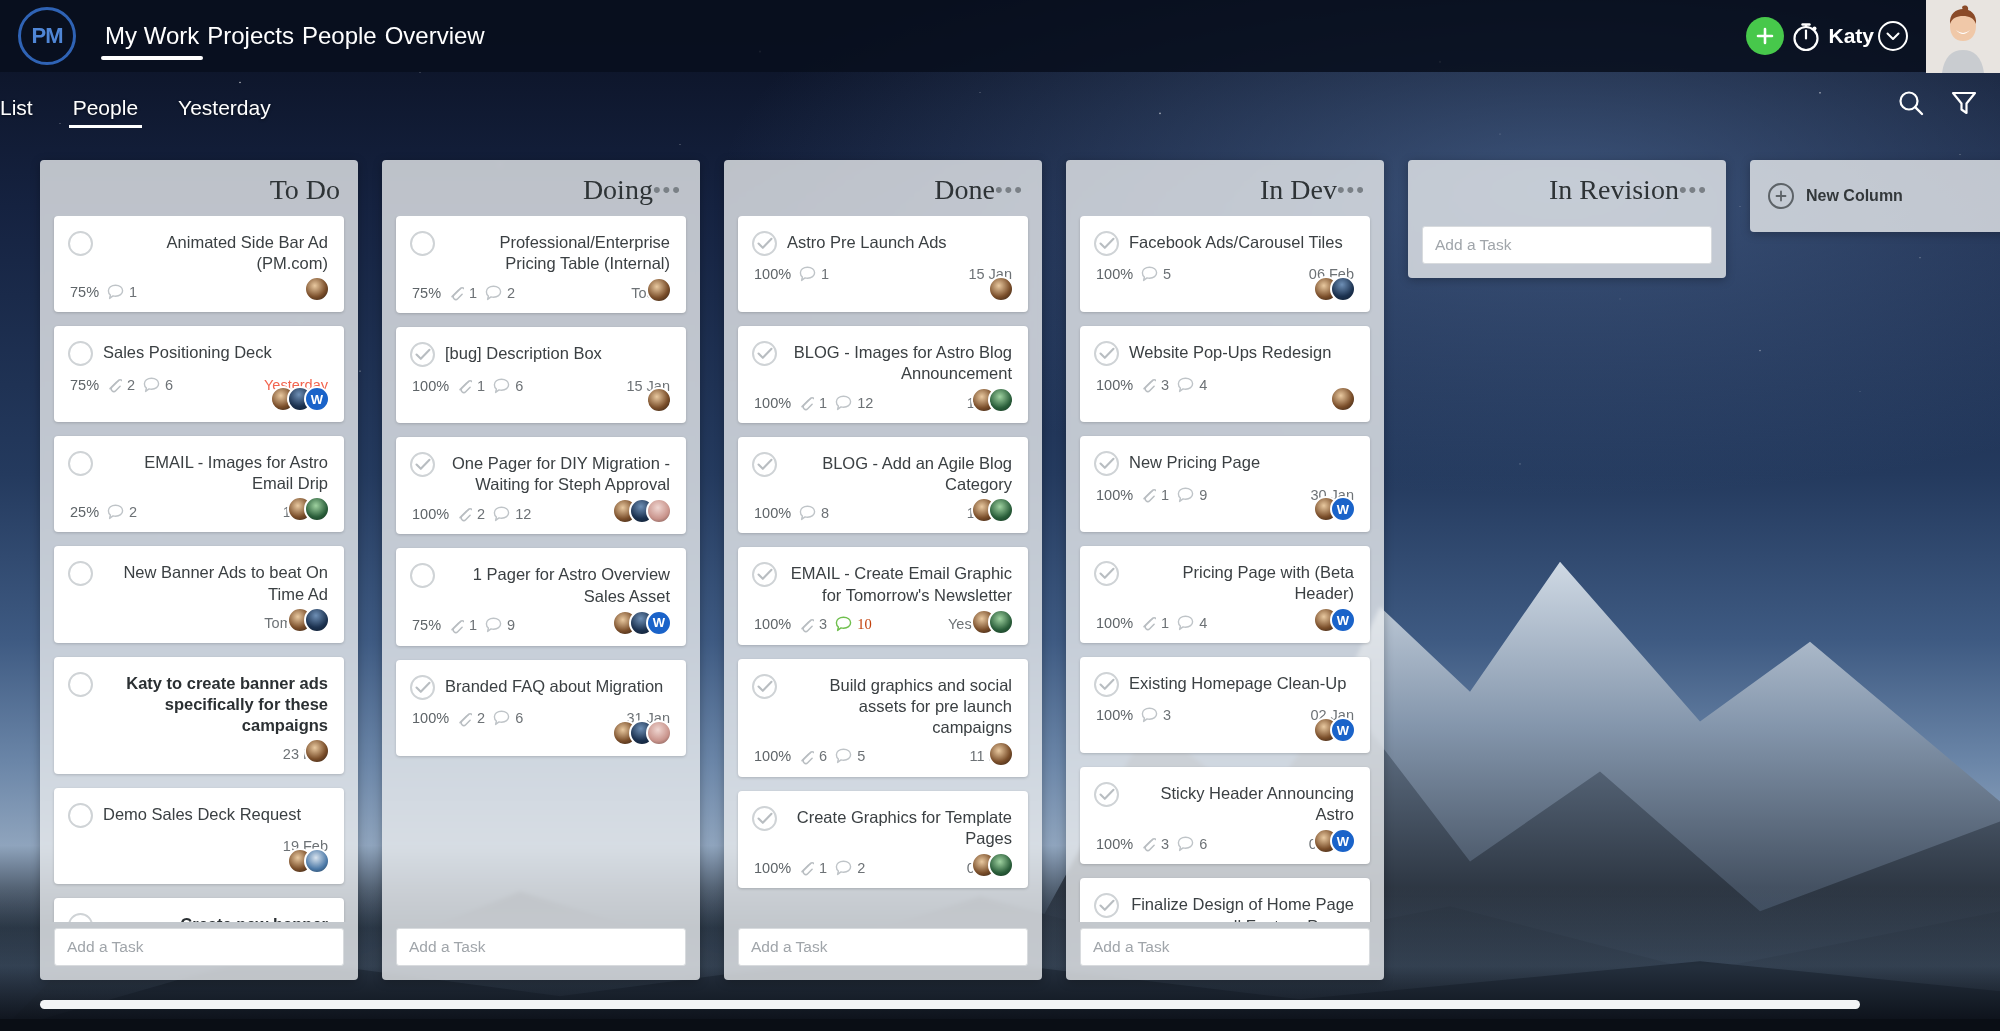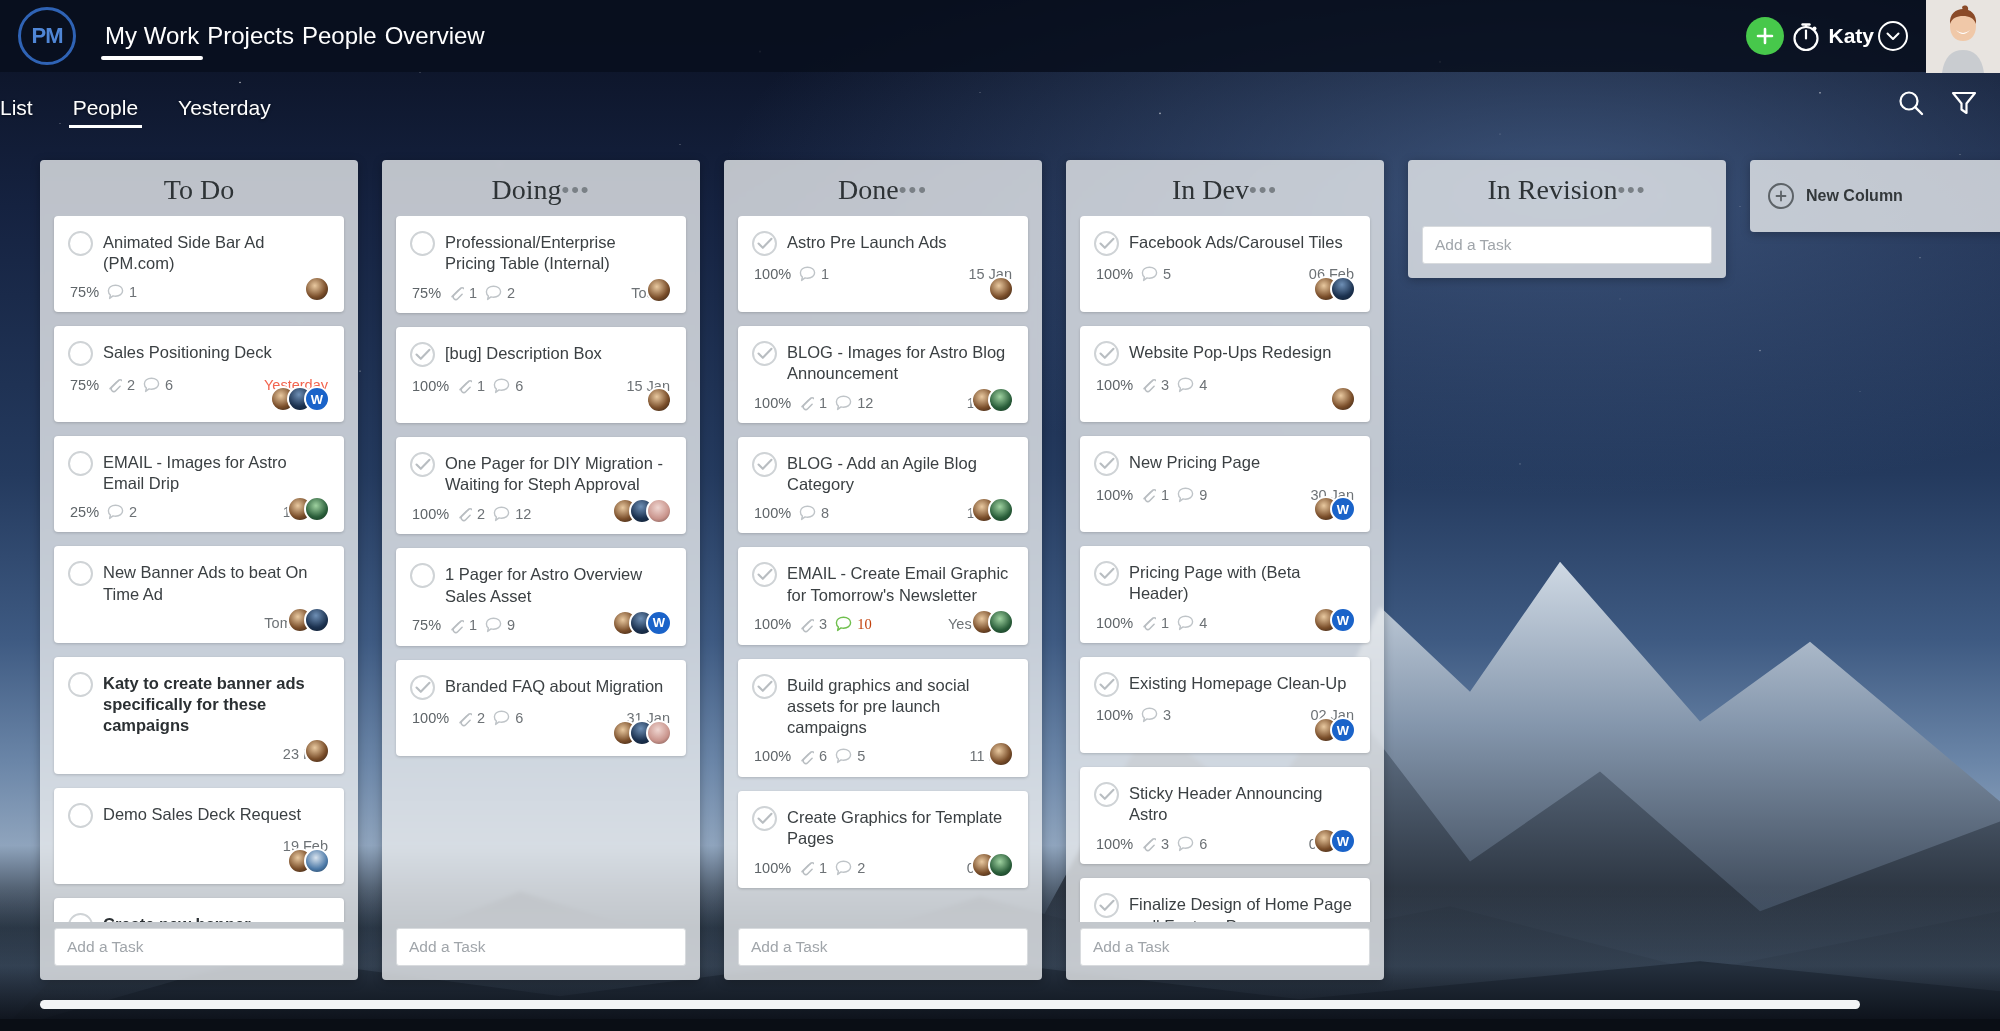--- a/index.html
+++ b/index.html
@@ -146,21 +146,21 @@
   .column {
     width: 318px; flex: 0 0 318px;
     background: rgba(233,235,238,.80);
     border-radius: 4px;
     display: flex; flex-direction: column;
     max-height: 820px;
     box-shadow: 0 2px 10px rgba(0,0,0,.28);
     backdrop-filter: blur(2px);
   }
   .col-head {
-    display:flex; align-items:center; justify-content: center;
+    display:flex; align-items:center; justify-content: flex-end;
     padding: 14px 18px 10px 18px;
   }
   .col-title {
     font-family: "Liberation Serif", serif;
     font-size: 28px; color: #2e3336; font-weight: normal;
   }
   .col-dots { color: #7a8086; letter-spacing: 2px; font-size: 22px; line-height: 10px; cursor: pointer; }
   .cards { padding: 0 14px; overflow: hidden; flex: 1; }
   .card {
     background: #fff; border-radius: 4px; margin-bottom: 14px;
@@ -171,21 +171,21 @@
   .card-top { display: flex; gap: 10px; align-items: flex-start; }
   .chk {
     width: 25px; height: 25px; border-radius: 50%;
     border: 2px solid #cfd3d6; flex: 0 0 auto; margin-top: 1px;
     display: flex; align-items: center; justify-content: center;
     cursor: pointer; background: #fff;
   }
   .chk svg { display: none; }
   .chk.done svg { display: block; }
   .card-title {
-    font-size: 16.5px; color: #3b4043; line-height: 1.28; padding-top: 2px;
+    font-size: 16.5px; color: #3b4043; line-height: 1.28; padding-top: 2px; text-align: right;
   }
   .card-title.bold { font-weight: bold; color: #2b3033; }
   .card-meta {
     display: flex; align-items: center; gap: 8px;
     margin-top: 10px; font-size: 14.5px; color: #6d7276;
     padding-left: 2px;
   }
   .pct { font-size: 14.5px; color: #5e6468; }
   .meta-grp { display: flex; align-items: center; gap: 5px; }
   .meta-grp.green { color: #c2410c; font-family: Liberation Serif, serif; }

